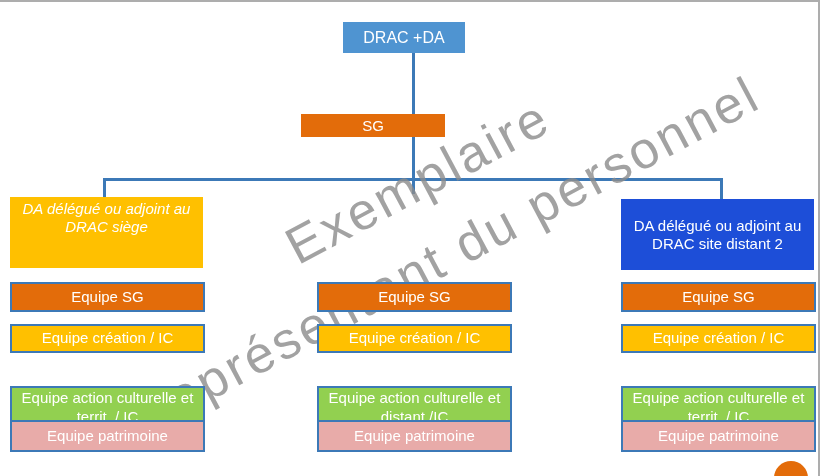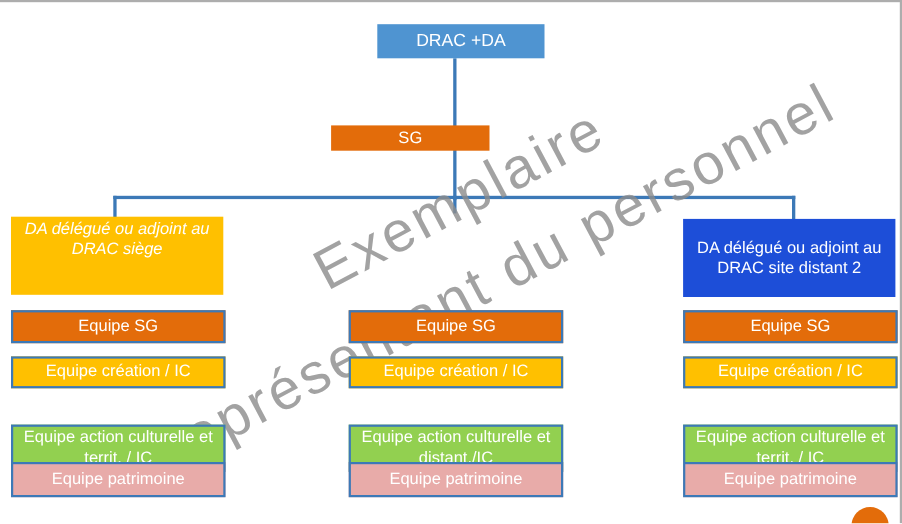--- a/index.html
+++ b/index.html
@@ -41,21 +41,21 @@
   .watermark div { height: 78px; }
 
   
   .box {
     position: absolute;
     display: flex; align-items: center; justify-content: center;
     color: #ffffff; text-align: center;
     z-index: 2;
     box-sizing: border-box;
   }
-  .root-box { left: 343px; top: 22px; width: 152px; height: 31px; font-size: 16px; }
+  .root-box { left: 343px; top: 22px; width: 122px; height: 31px; font-size: 16px; }
   .sg-box   { left: 253px; top: 114px; width: 144px; height: 23px; font-size: 15px; margin-left: 48px; }
 
   .hdr {
     width: 193px; height: 71px;
     font-size: 15px; line-height: 1.18;
     padding: 0 10px;
   }
   .hdr1 { left: 10px;  top: 197px; align-items: flex-start; padding-top: 3px; font-style: italic; }
   .hdr2 { left: 317px; top: 193px; }
   .hdr3 { left: 621px; top: 199px; }

